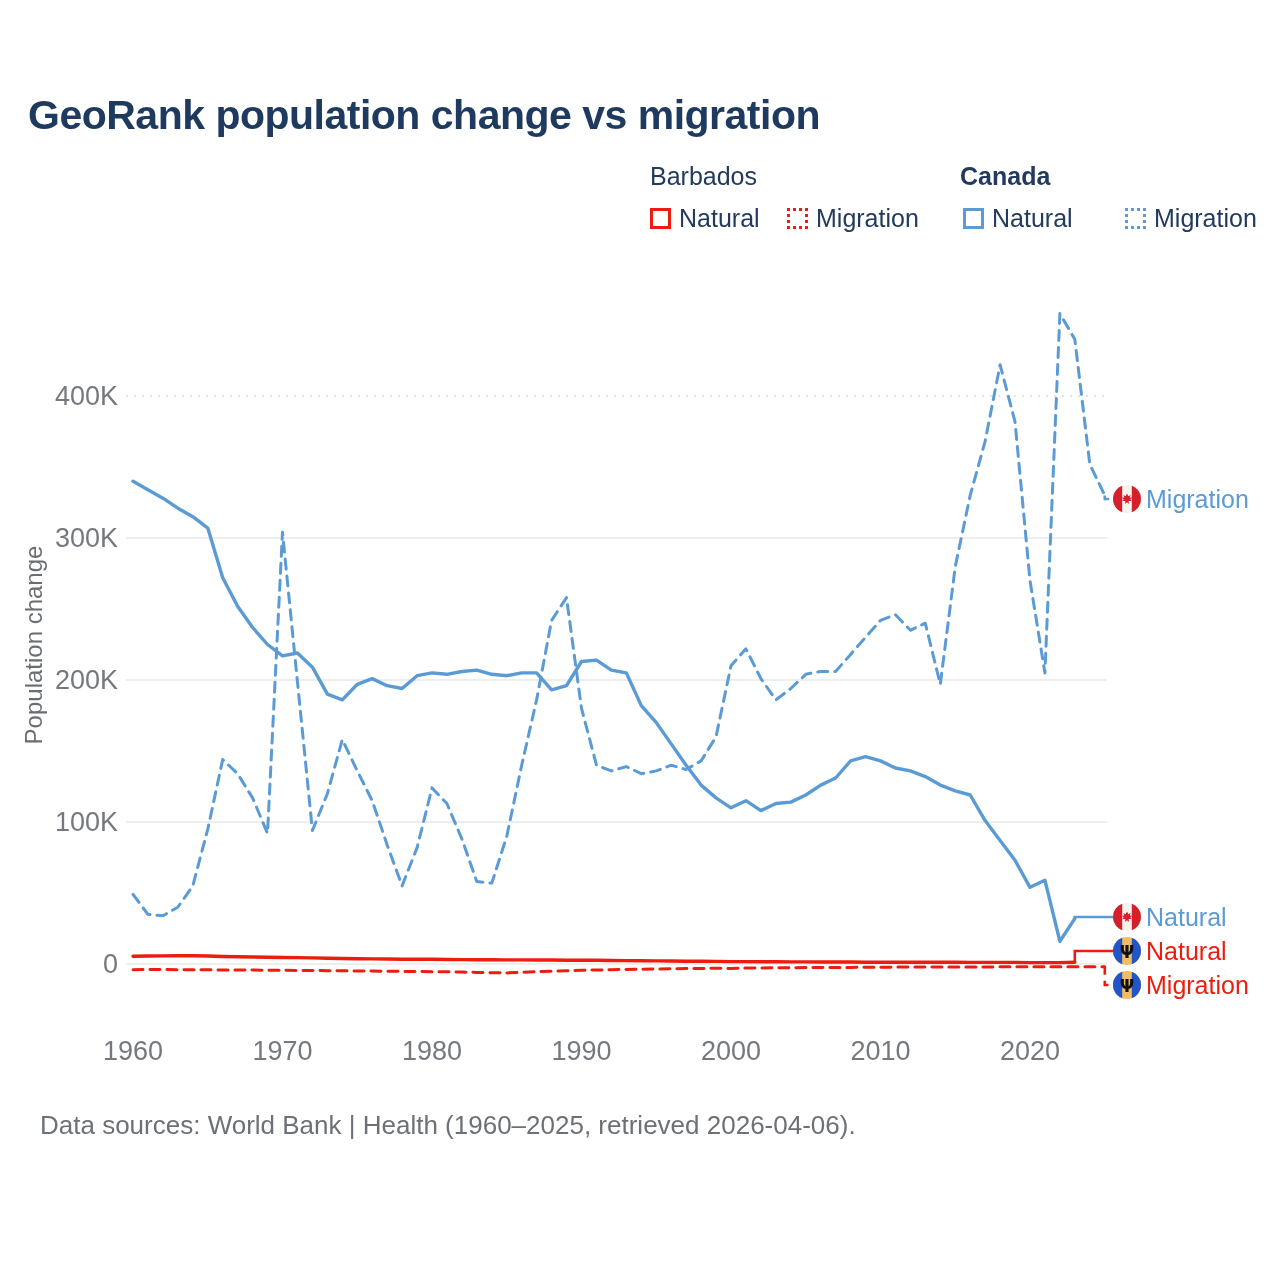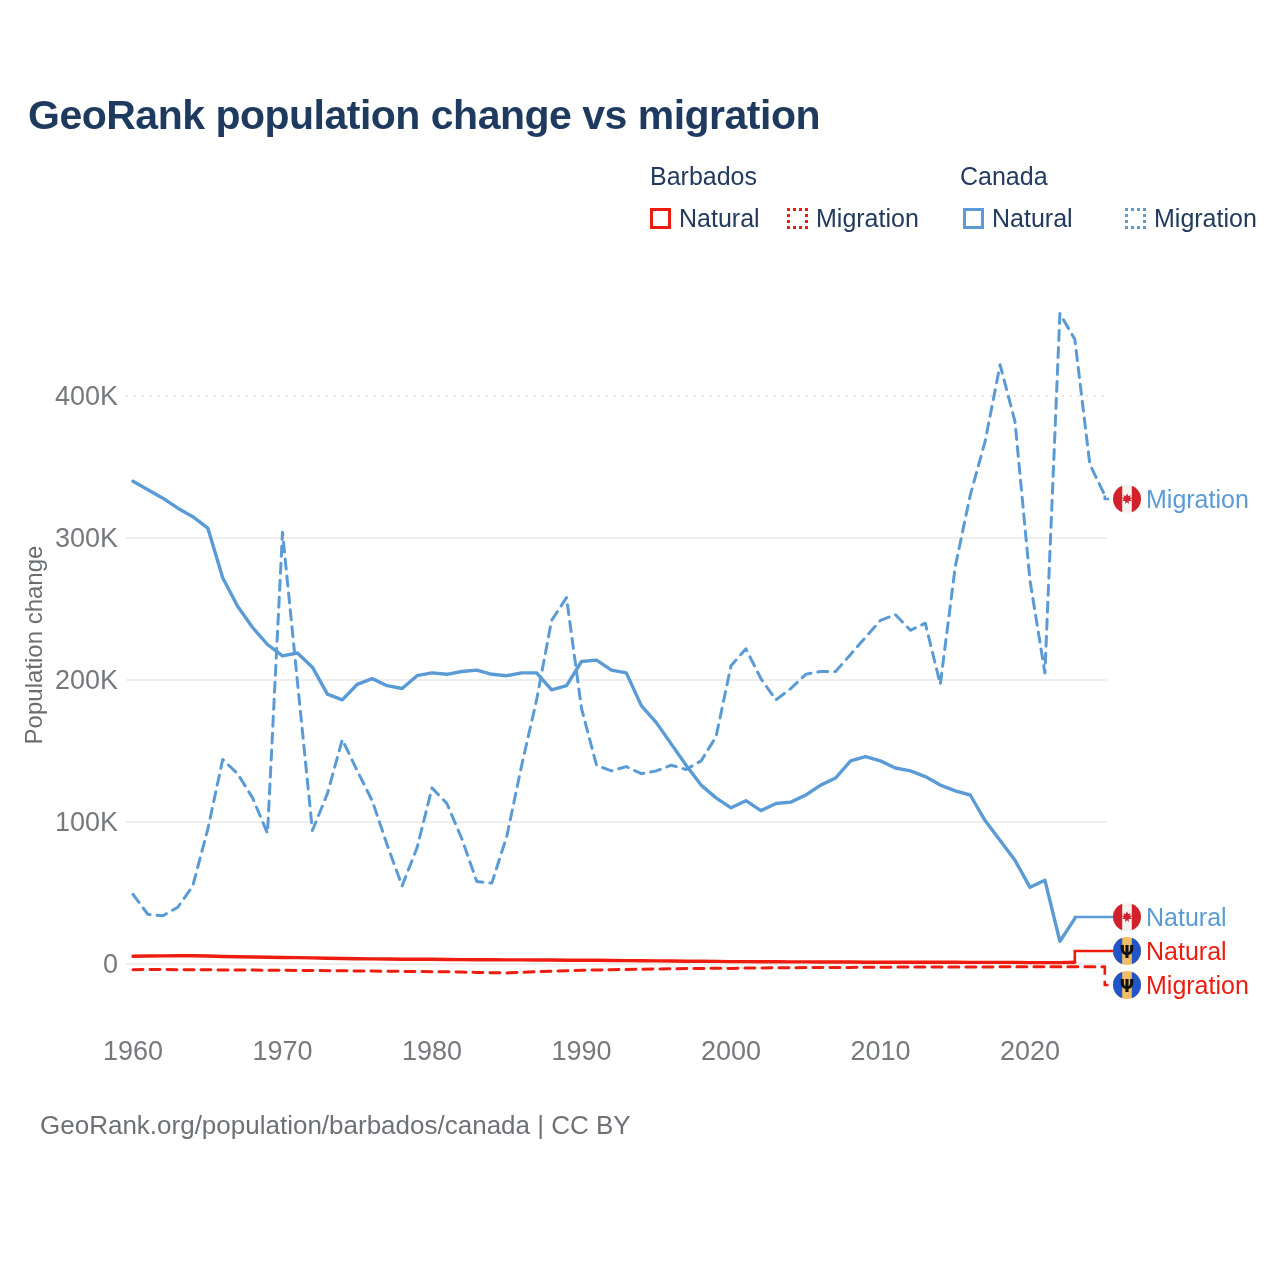--- a/index.html
+++ b/index.html
@@ -9,21 +9,21 @@
     font-family:"Liberation Sans", sans-serif;overflow:hidden;
   }
   .page-title{
     position:absolute;left:28px;top:92px;
     font-size:41px;font-weight:bold;color:#1f3a5f;letter-spacing:-0.5px;
   }
   .legend-header{
     position:absolute;top:162px;font-size:25px;color:#223a5e;
   }
   .legend-header.barbados{left:650px;}
-  .legend-header.canada{left:960px;}
+  .legend-header.canada{left:960px;font-weight:bold;}
   .legend-item{
     position:absolute;top:204px;display:flex;align-items:center;gap:8px;
     font-size:25px;color:#223a5e;cursor:pointer;
   }
   .legend-item .swatch{
     width:21px;height:21px;box-sizing:border-box;background:#fff;
     border:3px solid #999;
   }
   .li-b-nat{left:650px;}
   .li-b-mig{left:787px;}
@@ -123,14 +123,14 @@
       <g clip-path="url(#c3)">
         <rect x="1113" y="971" width="28" height="28" fill="#f2bc63"></rect>
         <rect x="1113" y="971" width="9.2" height="28" fill="#2156c8"></rect>
         <rect x="1131.8" y="971" width="9.2" height="28" fill="#2156c8"></rect>
         <text x="1127" y="991.5" text-anchor="middle" font-size="17" font-weight="bold" fill="#111" font-family="DejaVu Sans, sans-serif">Ψ</text>
       </g>
       <text x="1146" y="994" font-size="25" fill="#ee1c0f">Migration</text>
     </svg></div>
 
 <div class="footer">
-  <div>GeoRank.org/population/barbados/canada | CC BY</div>
+  <div>Data sources: World Bank | Health (1960–2025, retrieved 2026-04-06).</div>
 </div>
 
 </body></html>

